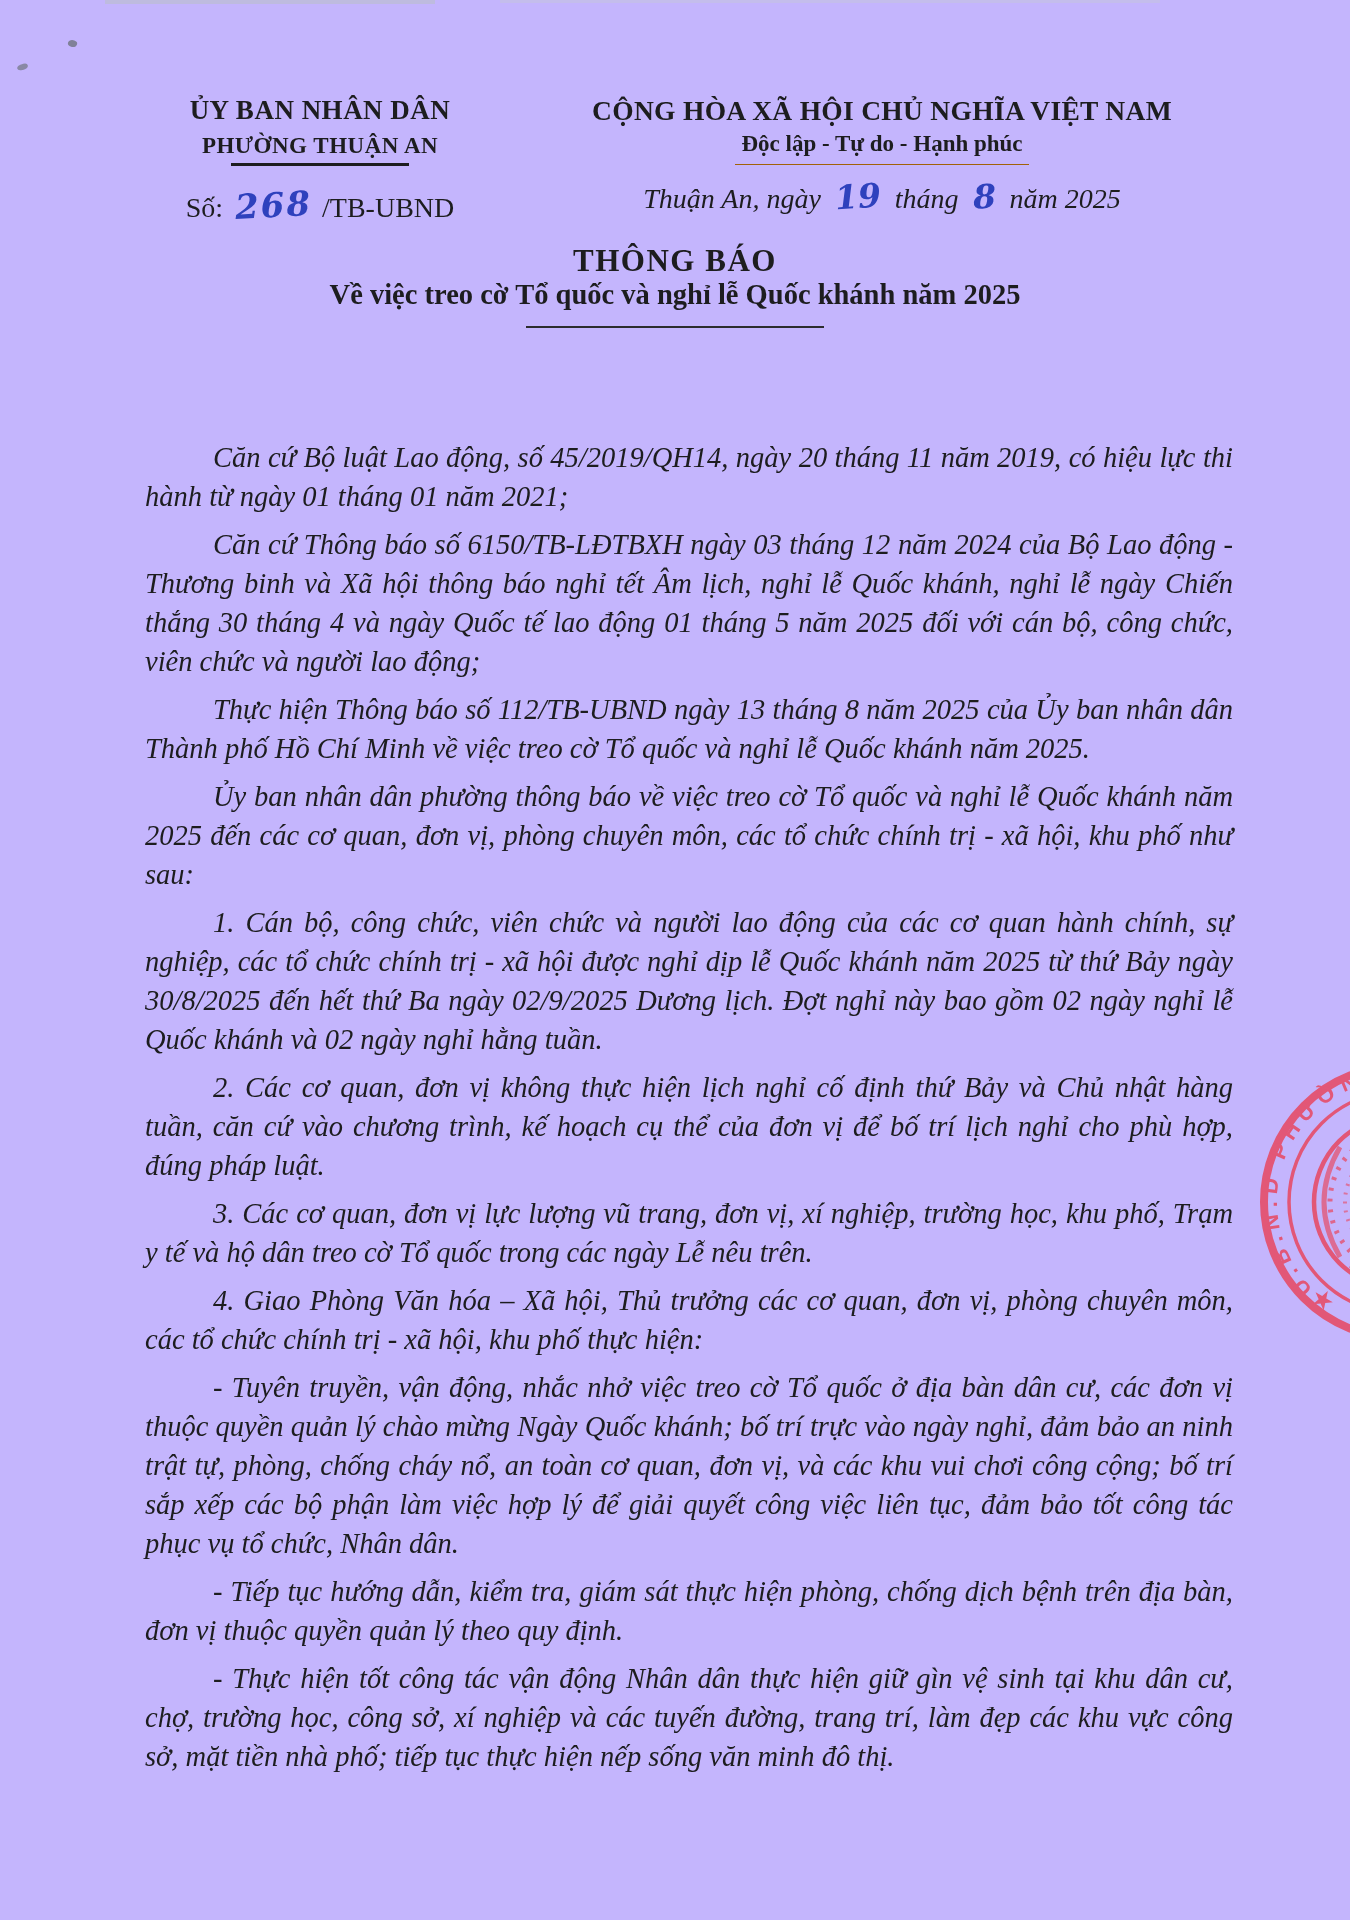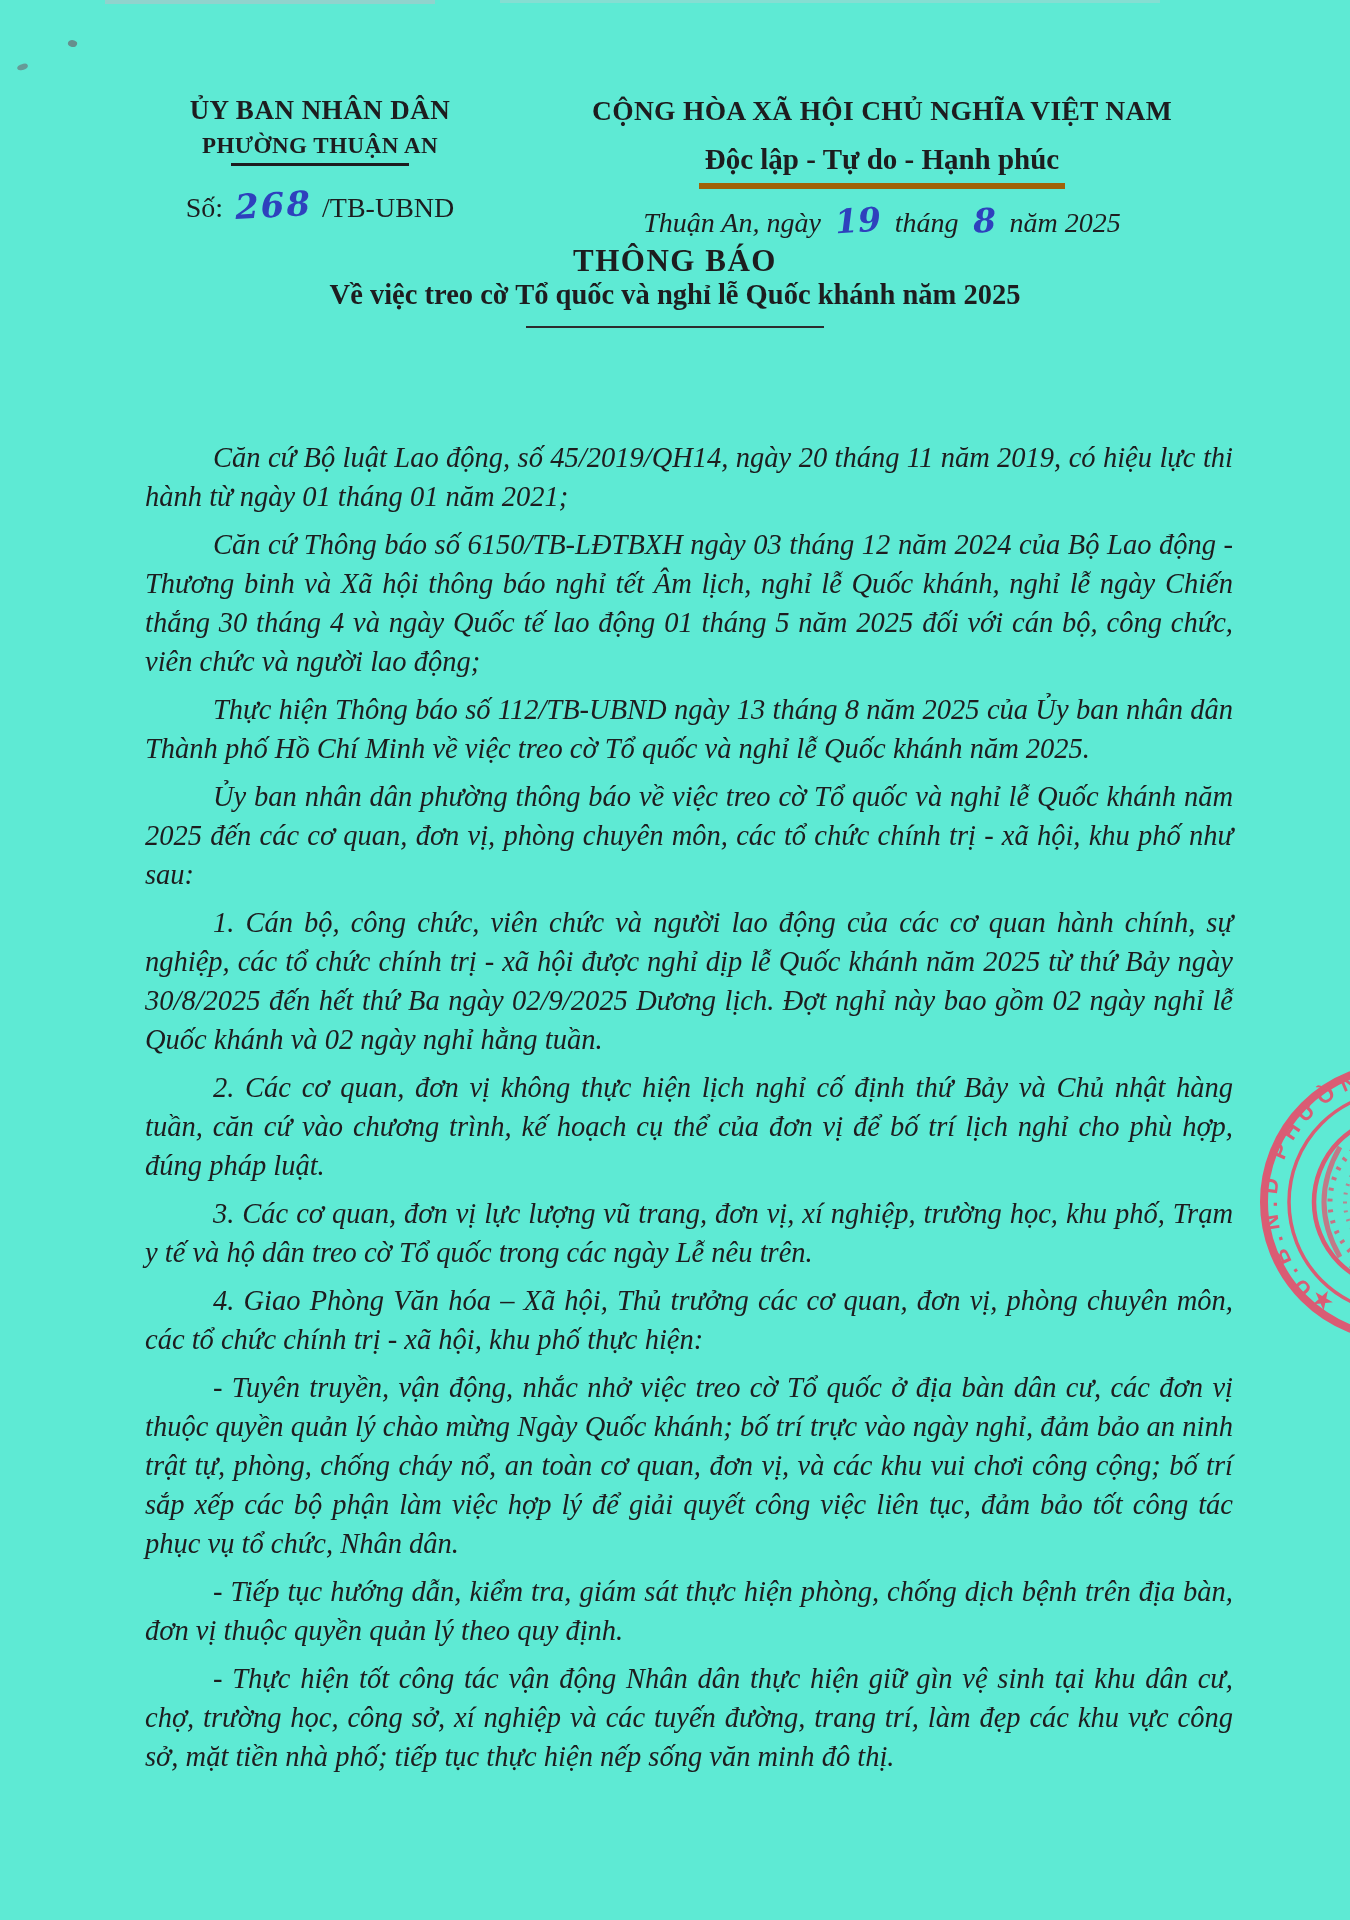--- a/index.html
+++ b/index.html
@@ -1,20 +1,20 @@
 <!DOCTYPE html>
 <html><head>
 <meta charset="utf-8">
 <style>
   html,body{margin:0;padding:0;background:#e9e9e9;}
   .page{
     position:relative;
     width:1350px;height:1920px;
     margin:0 auto;
-    background:#5eead4;
+    background:#c4b5fd;
     overflow:hidden;
     font-family:"Liberation Serif", serif;
     color:#1d1d1f;
   }
   
   .scan-line{position:absolute;top:0;}
   .scan-line.a{left:105px;width:330px;height:4px;background:#b9bfc6;opacity:.55;}
   .scan-line.b{left:500px;width:660px;height:3px;background:#c5cad0;opacity:.38;}
   .speck{position:absolute;background:#6a7076;border-radius:60% 40% 55% 45%;}
   .speck.s1{left:68px;top:40px;width:9px;height:7px;opacity:.75;transform:rotate(22deg);}
@@ -22,21 +22,21 @@
 
   
   .hdr-left{position:absolute;left:148px;top:95px;width:344px;text-align:center;}
   .org-parent{font-size:27px;font-weight:bold;letter-spacing:.5px;white-space:nowrap;}
   .org-name{font-size:23px;font-weight:bold;letter-spacing:.5px;margin-top:7px;white-space:nowrap;}
   .org-underline{width:178px;height:3px;background:#1d1d1f;margin:4px auto 0;}
   .doc-number{margin-top:19px;font-size:28px;white-space:nowrap;}
 
   .hdr-right{position:absolute;left:520px;top:95px;width:724px;text-align:center;}
   .motto1{font-size:27.5px;font-weight:bold;letter-spacing:.3px;white-space:nowrap;text-align:center;}
-  .motto2{display:inline-block;font-size:29px;font-weight:bold;border-bottom:6px solid #a16207;padding:0 6px 7px;margin-top:16px;white-space:nowrap;}
+  .motto2{display:inline-block;font-size:23px;font-weight:bold;border-bottom:1px solid #a16207;padding:0 6px 7px;margin-top:4px;white-space:nowrap;}
   .dateline{margin-top:12px;font-style:italic;font-size:28px;white-space:nowrap;}
 
   .hand{
     font-family:"DejaVu Serif", serif;
     font-style:italic;font-weight:bold;
     color:#2e41bd;display:inline-block;
   }
   .hand.num{font-size:34px;transform:rotate(-3deg);letter-spacing:2px;margin:0 10px 0 12px;}
   .hand.day{font-size:33px;transform:rotate(-4deg);margin:0 14px;}
   .hand.month{font-size:33px;transform:rotate(-2deg);margin:0 14px;}

